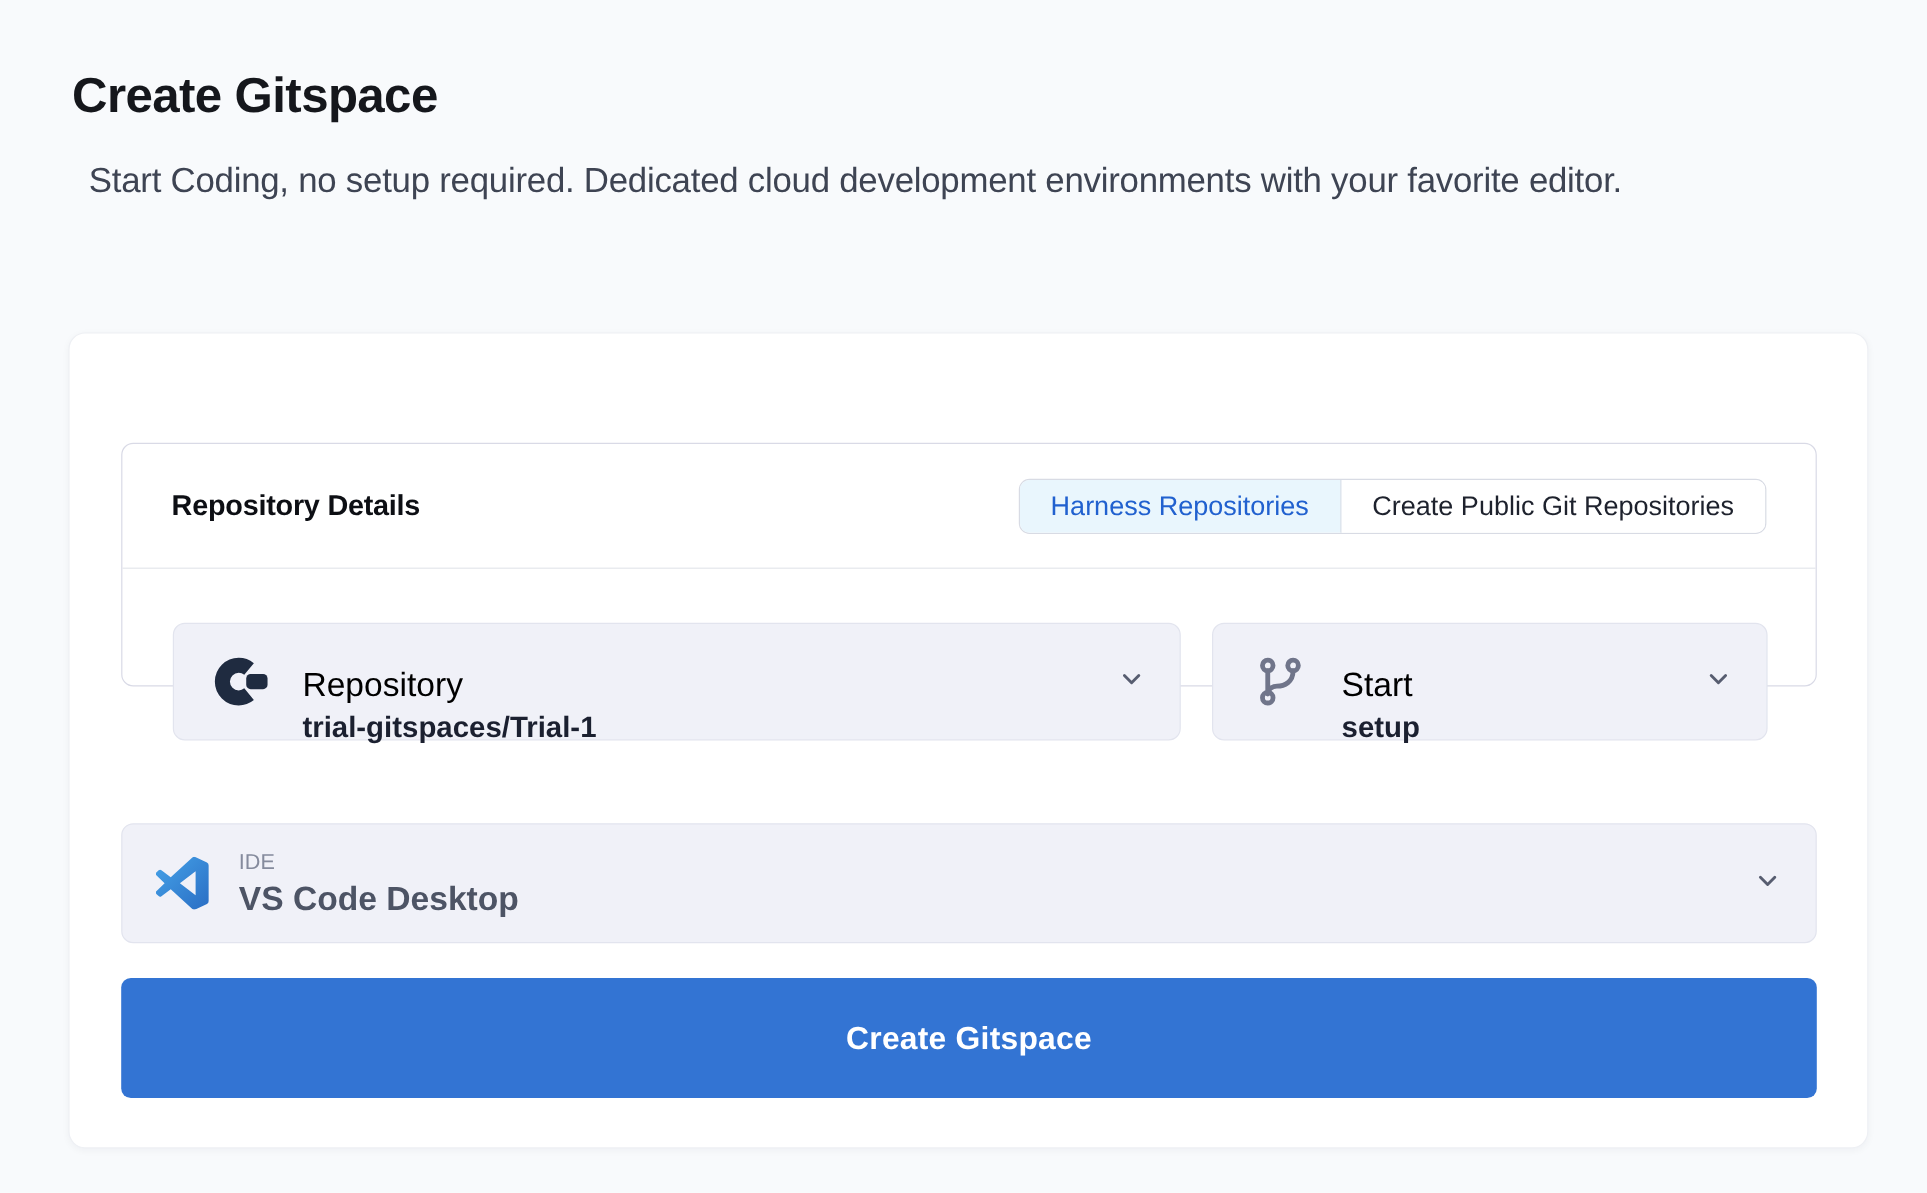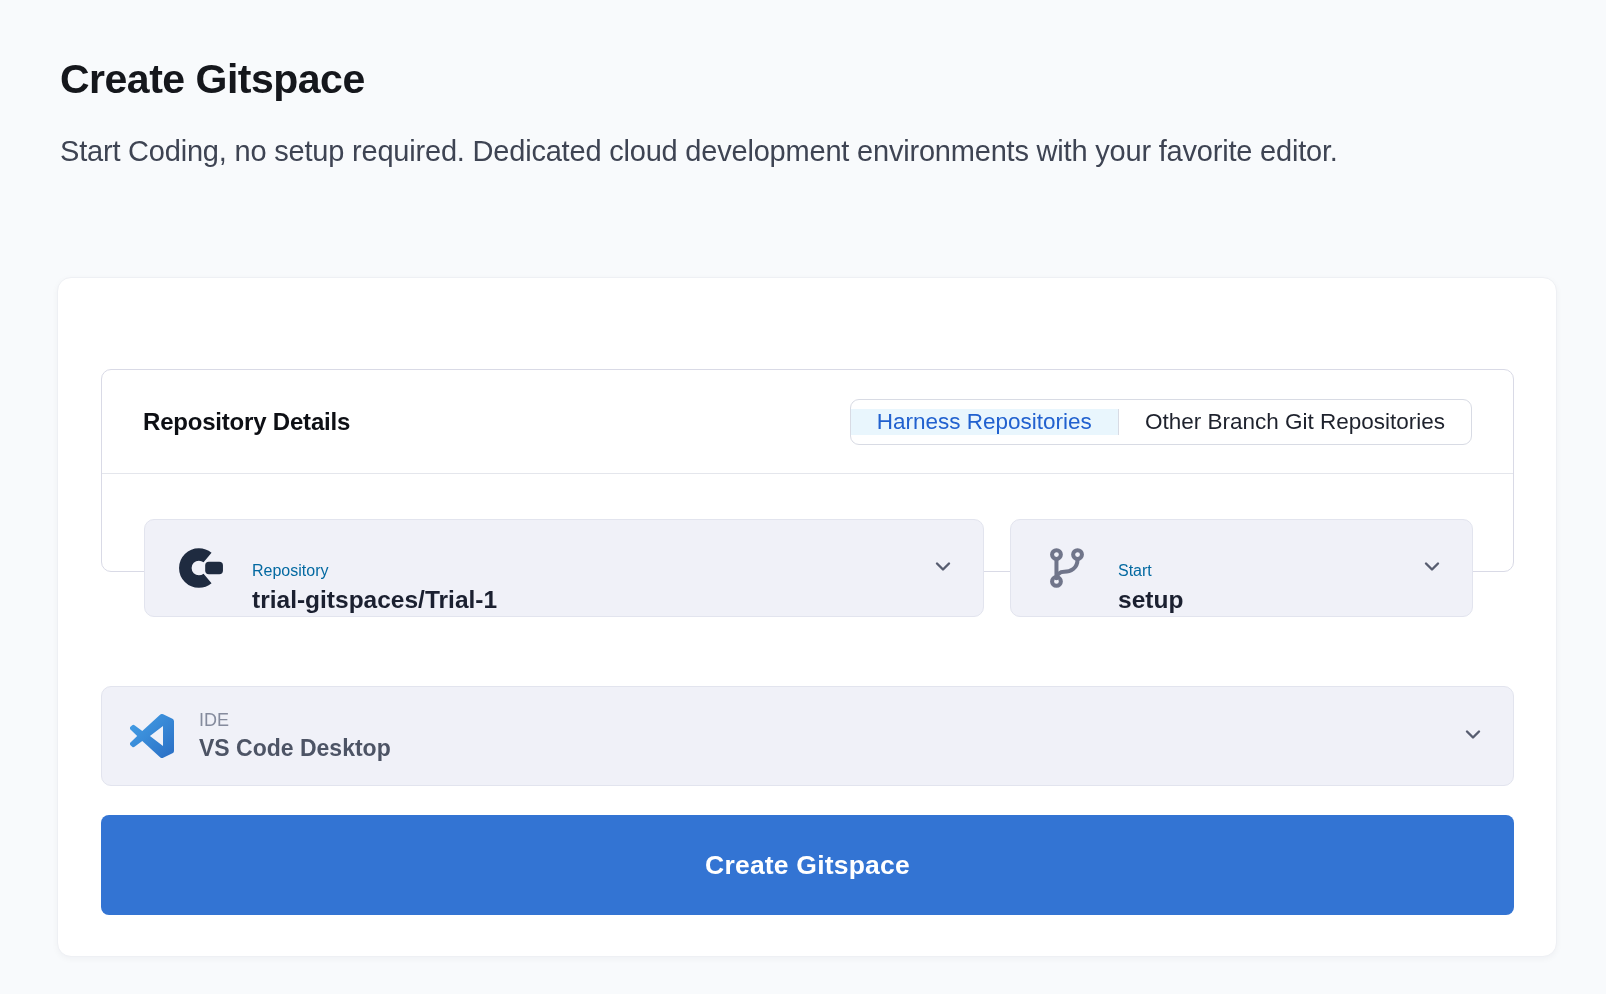--- a/index.html
+++ b/index.html
@@ -10,21 +10,21 @@
     overflow: hidden;
   }
   .page { position: relative; width: 1606px; height: 994px; }
 
   .page-title {
     position: absolute; left: 60px; top: 56px;
     font-size: 41px; font-weight: 700; color: #15171c;
     letter-spacing: -0.5px;
   }
   .page-subtitle {
-    position: absolute; left: 60px; top: 130px; width: 1450px;
+    position: absolute; left: 74px; top: 130px; width: 1450px;
     font-size: 29px; line-height: 1.45; color: #3e4453;
     letter-spacing: -0.2px;
   }
 
   .card {
     position: absolute; left: 57px; top: 277px; width: 1500px; height: 680px;
     background: #ffffff; border: 1px solid #eef0f4; border-radius: 14px;
     box-shadow: 0 2px 6px rgba(20,30,60,0.04);
   }
 
@@ -36,21 +36,20 @@
     height: 104px; display: flex; align-items: center;
     padding: 0 41px; border-bottom: 1px solid #e4e6ec;
   }
   .section-heading {
     font-size: 24px; font-weight: 700; color: #0d0f14; letter-spacing: -0.2px;
   }
   .toggle-group {
     margin-left: auto; display: flex; height: 46px;
     border: 1px solid #d8dbe4; border-radius: 9px; overflow: hidden;
     background: #ffffff;
-    align-items: center;
   }
   .toggle {
     display: flex; align-items: center; padding: 0 26px;
     font-size: 22.5px; color: #1e222d; background: #ffffff;
     cursor: pointer; white-space: nowrap;
   }
   .toggle.active {
     background: #e9f6fd; color: #2161cf; border-right: 1px solid #d8dbe4;
   }
 
@@ -61,34 +60,34 @@
   .select-field {
     display: flex; align-items: center; position: relative;
     background: #f0f1f8; border: 1px solid #e2e4ee; border-radius: 10px;
     height: 98px; cursor: pointer;
   }
   .select-field .icon-wrap {
     display: flex; align-items: center; justify-content: center;
     margin-left: 33px; flex: 0 0 auto;
   }
   .select-field .texts { margin-left: 28px; display: flex; flex-direction: column; }
-  .field-label { font-size: 16px; color: #0369a1; margin-top: 40px; }
+  .field-label { font-size: 28px; color: #000000; margin-top: 40px; }
   .field-value { font-size: 24.5px; font-weight: 600; color: #1b2030; margin-top: 6px; text-align: center; }
   .chevron { position: absolute; right: 28px; top: 50%; transform: translateY(-50%); }
 
   .repo-field { width: 840px; }
   .branch-field { flex: 1; }
 
   .ide-field {
     position: absolute; left: 43px; top: 408px; width: 1413px; height: 100px;
   }
   .ide-field .icon-wrap { margin-left: 28px; }
   .ide-field .texts { margin-left: 25px; }
   .ide-label { font-size: 18px; color: #858b9d; }
-  .ide-value { font-size: 23px; font-weight: 700; color: #4d5465; margin-top: 4px; }
+  .ide-value { font-size: 28px; font-weight: 700; color: #4d5465; margin-top: 4px; }
 
   .create-button {
     position: absolute; left: 43px; top: 537px; width: 1413px; height: 100px;
     background: #3374d3; color: #ffffff; border: none; border-radius: 8px;
     font-family: "Liberation Sans", "DejaVu Sans", sans-serif;
     font-size: 26.5px; font-weight: 700; letter-spacing: 0.2px;
     display: flex; align-items: center; justify-content: center;
     cursor: pointer;
   }
 </style>
@@ -103,21 +102,21 @@
   <div class="card">
 
     <div class="section">
       <div class="section-header">
         <div class="section-heading">Repository Details</div>
         <div class="toggle-group">
           <div class="toggle active">
             <span>Harness Repositories</span>
           </div>
           <div class="toggle">
-            <span>Other Branch Git Repositories</span>
+            <span>Create Public Git Repositories</span>
           </div>
         </div>
       </div>
 
       <div class="fields-row">
 
         <div class="select-field repo-field">
           <span class="icon-wrap">
             <svg width="46" height="46" viewBox="0 0 44 44">
               <circle cx="20" cy="22" r="13" fill="none" stroke="#1f2b40" stroke-width="12" pathLength="100" stroke-dasharray="72 28" stroke-dashoffset="-14"></circle>

